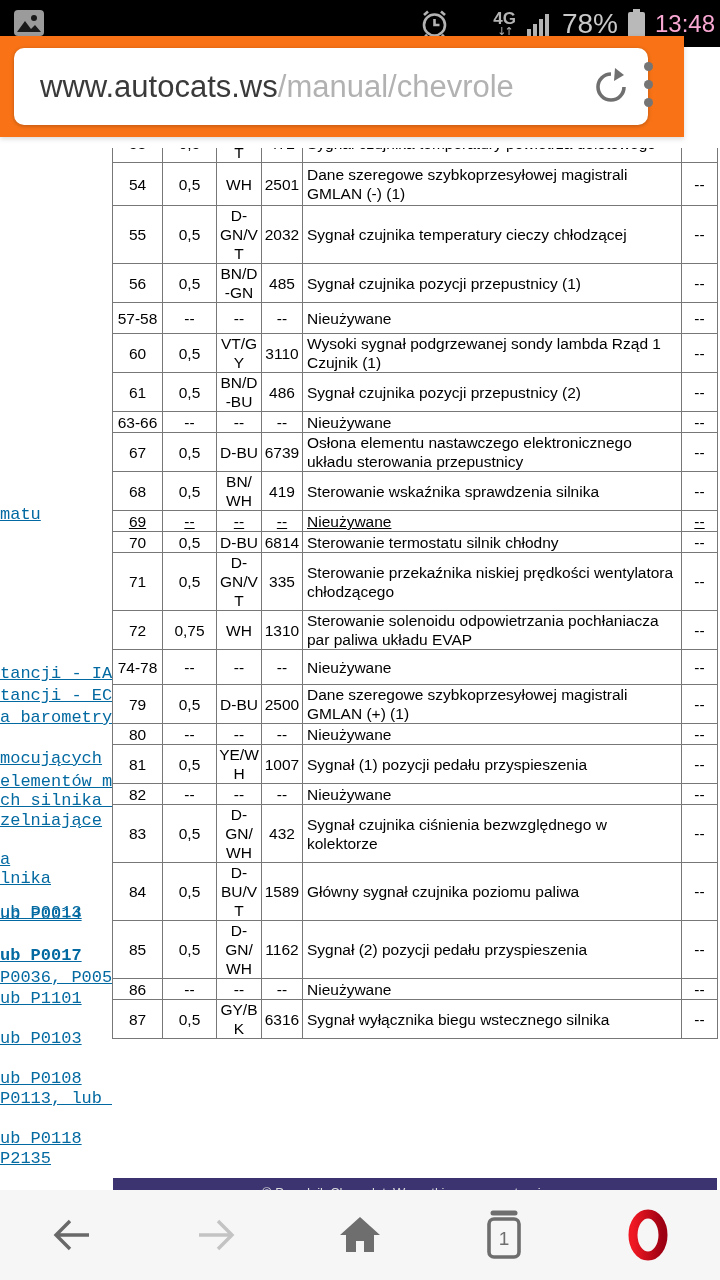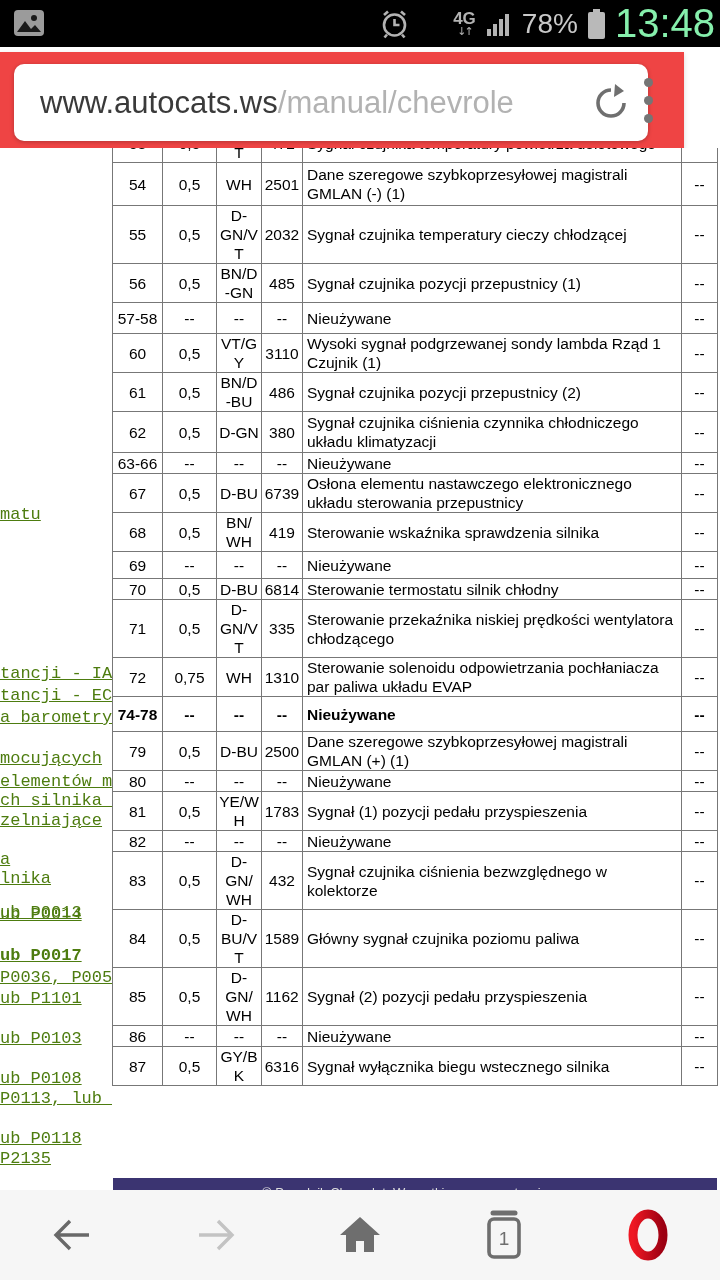--- a/index.html
+++ b/index.html
@@ -7,38 +7,38 @@
        font-family:"Liberation Sans",sans-serif;}
 
   
   .status{position:absolute;top:0;left:0;width:720px;height:47px;background:#000;}
   .st-left{position:absolute;left:13px;top:9px;}
   .st-right{position:absolute;right:5px;top:0;height:47px;display:flex;align-items:center;gap:10px;}
   .net{display:flex;flex-direction:column;align-items:center;line-height:1;margin-left:33px;}
   .net .g{font-size:17px;font-weight:bold;color:#b3b3b3;}
   .net .arr{font-size:11px;color:#b3b3b3;letter-spacing:-2px;margin-top:-1px;font-family:"DejaVu Sans",sans-serif;}
   .pct{font-size:28px;color:#c9c9c9;}
-  .time{font-size:40px;color:#86efac;}
+  .time{font-size:24px;color:#f9a8d4;}
 
   
-  .chrome{position:absolute;top:52px;left:0;width:684px;height:101px;background:#ef4444;
+  .chrome{position:absolute;top:36px;left:0;width:684px;height:101px;background:#f97316;
           box-shadow:0 2px 5px rgba(0,0,0,.15);}
   .pill{position:absolute;left:14px;top:12px;width:634px;height:77px;background:#fff;border-radius:10px;
         box-shadow:0 1px 4px rgba(0,0,0,.25);display:flex;align-items:center;overflow:hidden;}
   .url{margin-left:26px;font-size:31px;white-space:nowrap;overflow:hidden;flex:1;}
   .url .host{color:#3a3a3a;}
   .url .path{color:#b2b2b2;}
   .reload{flex:0 0 auto;margin-right:16px;}
   .menu-dots{position:absolute;right:31px;top:26px;display:flex;flex-direction:column;gap:9px;}
   .menu-dots i{width:9px;height:9px;border-radius:50%;background:#757575;display:block;}
 
   
   .page{position:absolute;top:148px;left:0;width:720px;height:1042px;background:#fff;overflow:hidden;}
   .sb-link{position:absolute;left:0;z-index:1;font-family:"Liberation Mono","DejaVu Sans Mono",monospace;
-           font-size:17px;color:#4d7c0f;text-decoration:underline;white-space:pre;cursor:pointer;}
+           font-size:17px;color:#0369a1;text-decoration:underline;white-space:pre;cursor:pointer;}
   .tbl-clip{position:absolute;left:112px;top:0;width:608px;height:980px;overflow:hidden;z-index:2;background:#fff;}
   table.wt{border-collapse:collapse;table-layout:fixed;width:605px;margin-top:-25px;background:#fff;}
   table.wt td{border:1.5px solid #777;padding:0 2px;text-align:center;vertical-align:middle;
               font-size:15.5px;line-height:19px;color:#000;overflow:hidden;word-wrap:break-word;}
   table.wt td.d{text-align:left;padding-left:4px;padding-right:3px;}
 
   .footer-bar{position:absolute;left:113px;top:1178px;width:604px;height:12px;background:#3b3471;
               overflow:hidden;z-index:3;}
   .footer-bar span{display:block;margin-top:7px;text-align:center;color:#ddd;font-size:13px;white-space:nowrap;}
 
@@ -188,28 +188,20 @@
             <td>--</td>
           </tr>
           <tr style="height: 38px;">
             <td rowspan="1">61</td>
             <td>0,5</td>
             <td>BN/D-BU</td>
             <td>486</td>
             <td class="d">Sygnał czujnika pozycji przepustnicy (2)</td>
             <td>--</td>
           </tr>
-          <tr style="height: 41px;">
-            <td rowspan="1">62</td>
-            <td>0,5</td>
-            <td>D-GN</td>
-            <td>380</td>
-            <td class="d">Sygnał czujnika ciśnienia czynnika chłodniczego układu klimatyzacji</td>
-            <td>--</td>
-          </tr>
           <tr style="height: 21px;">
             <td rowspan="1">63-66</td>
             <td>--</td>
             <td>--</td>
             <td>--</td>
             <td class="d">Nieużywane</td>
             <td>--</td>
           </tr>
           <tr style="height: 37px;">
             <td rowspan="1">67</td>
@@ -220,21 +212,21 @@
             <td>--</td>
           </tr>
           <tr style="height: 21px;">
             <td rowspan="1">68</td>
             <td>0,5</td>
             <td>BN/WH</td>
             <td>419</td>
             <td class="d">Sterowanie wskaźnika sprawdzenia silnika</td>
             <td>--</td>
           </tr>
-          <tr style="height: 27px;">
+          <tr style="height: 21px; text-decoration: underline;">
             <td rowspan="1">69</td>
             <td>--</td>
             <td>--</td>
             <td>--</td>
             <td class="d">Nieużywane</td>
             <td>--</td>
           </tr>
           <tr style="height: 21px;">
             <td rowspan="1">70</td>
             <td>0,5</td>
@@ -252,21 +244,21 @@
             <td>--</td>
           </tr>
           <tr style="height: 36px;">
             <td rowspan="1">72</td>
             <td>0,75</td>
             <td>WH</td>
             <td>1310</td>
             <td class="d">Sterowanie solenoidu odpowietrzania pochłaniacza par paliwa układu EVAP</td>
             <td>--</td>
           </tr>
-          <tr style="height: 35px; font-weight: bold;">
+          <tr style="height: 35px;">
             <td rowspan="1">74-78</td>
             <td>--</td>
             <td>--</td>
             <td>--</td>
             <td class="d">Nieużywane</td>
             <td>--</td>
           </tr>
           <tr style="height: 37px;">
             <td rowspan="1">79</td>
             <td>0,5</td>
@@ -280,21 +272,21 @@
             <td>--</td>
             <td>--</td>
             <td>--</td>
             <td class="d">Nieużywane</td>
             <td>--</td>
           </tr>
           <tr style="height: 21px;">
             <td rowspan="1">81</td>
             <td>0,5</td>
             <td>YE/WH</td>
-            <td>1783</td>
+            <td>1007</td>
             <td class="d">Sygnał (1) pozycji pedału przyspieszenia</td>
             <td>--</td>
           </tr>
           <tr style="height: 21px;">
             <td rowspan="1">82</td>
             <td>--</td>
             <td>--</td>
             <td>--</td>
             <td class="d">Nieużywane</td>
             <td>--</td>

